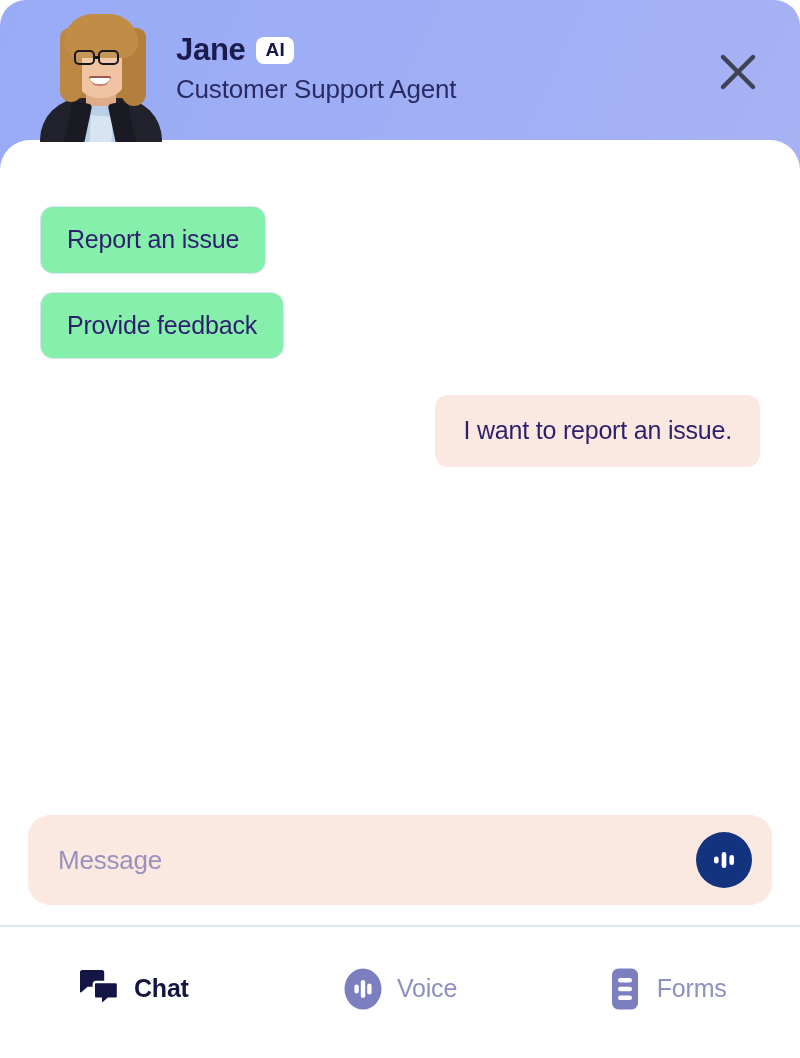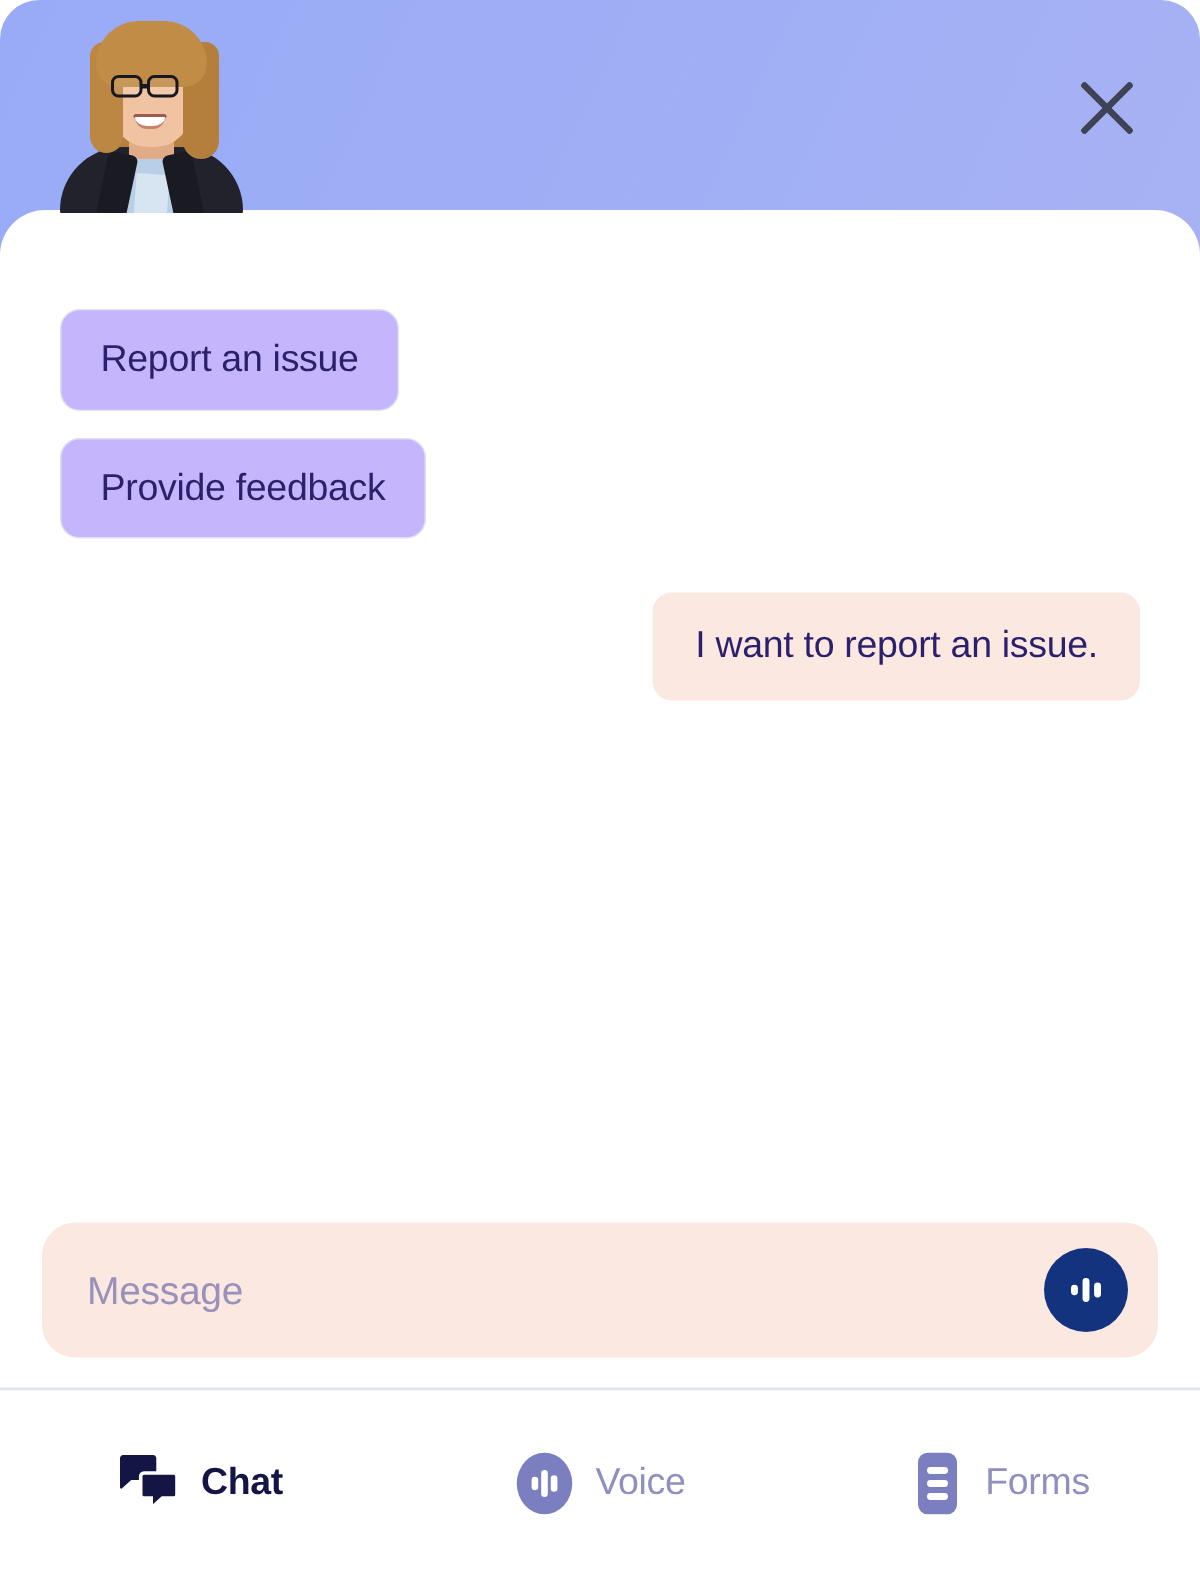--- a/index.html
+++ b/index.html
@@ -191,21 +191,21 @@
   .bot-text b { font-weight: 700; color: #241a5e; }
 
   .suggestions {
     margin-top: 28px;
     display: flex;
     flex-direction: column;
     align-items: flex-start;
     gap: 18px;
   }
   .chip {
-    background: #c4b5fd;
+    background: #86efac;
     border: 1.6px solid #dbe0f2;
     border-radius: 13px;
     padding: 19px 26px;
     font-size: 25px;
     color: #2c1f6b;
     letter-spacing: -0.2px;
     cursor: pointer;
     font-family: "Liberation Sans", sans-serif;
     line-height: 1.1;
   }
@@ -303,20 +303,27 @@
     font-weight: 700;
   }
 </style>
 </head>
 <body>
 
 <div id="app">
 
   <div class="header">
 
+    <div class="header-text">
+      <div class="title-row">
+        <span class="agent-name">Jane</span>
+        <span class="ai-badge">AI</span>
+      </div>
+      <div class="agent-role">Customer Support Agent</div>
+    </div>
 
     <button class="close-btn">
       <svg width="44" height="44" viewBox="0 0 44 44">
         <line x1="7" y1="7" x2="37" y2="37" stroke="#3f4155" stroke-width="4.4" stroke-linecap="round"></line>
         <line x1="37" y1="7" x2="7" y2="37" stroke="#3f4155" stroke-width="4.4" stroke-linecap="round"></line>
       </svg>
     </button>
   </div>
 
   <div class="panel">

